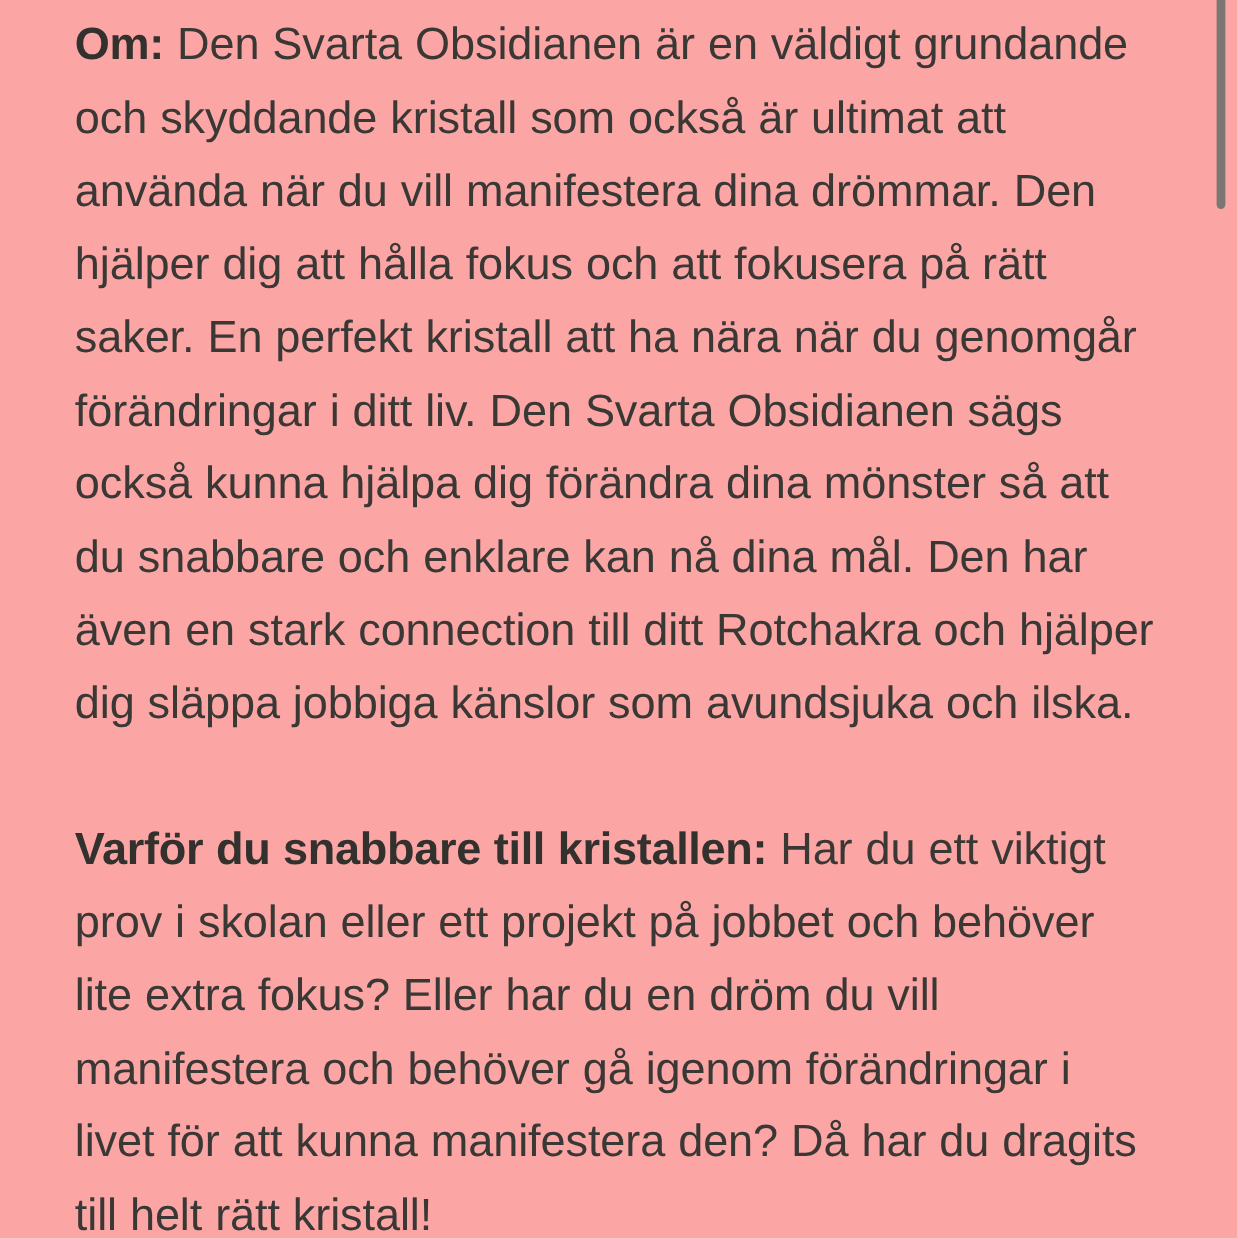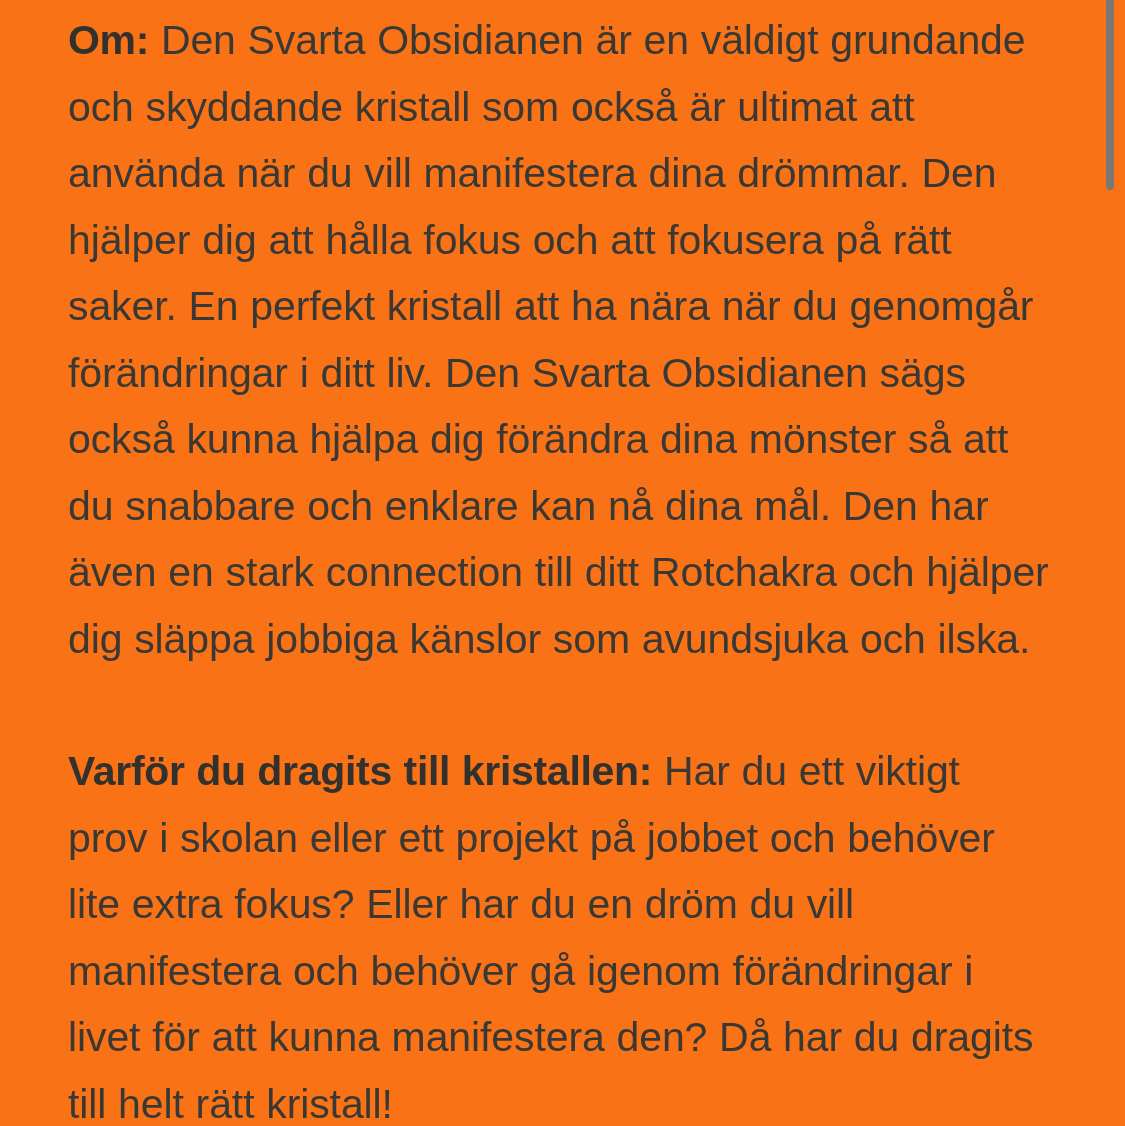--- a/index.html
+++ b/index.html
@@ -16,21 +16,21 @@
   }
 
   .article {
     position: absolute;
     left: 0;
     top: 0;
     width: 1125px;
     height: 1126px;
     box-sizing: border-box;
     padding: 0 75px 0 68px;
-    background: #f97316;
+    background: #fca5a5;
   }
 
   .para {
     color: #3A3835;
     font-size: 41px;
     line-height: 66.5px;
     letter-spacing: -0.1px;
     word-spacing: 0.5px;
     font-weight: 400;
     margin: 0;
@@ -73,19 +73,19 @@
     border-radius: 5px;
   }
 </style>
 </head>
 <body>
 
 <div class="article">
 
   <p class="para para-about"><span class="lead">Om:</span><span> Den Svarta Obsidianen är en väldigt grundande och skyddande kristall som också är ultimat att använda när du vill manifestera dina drömmar. Den hjälper dig att hålla fokus och att fokusera på rätt saker. En perfekt kristall att ha nära när du genomgår förändringar i ditt liv. Den Svarta Obsidianen sägs också kunna hjälpa dig förändra dina mönster så att du snabbare och enklare kan nå dina mål. Den har även en stark connection till ditt Rotchakra och hjälper dig släppa jobbiga känslor som avundsjuka och ilska.</span></p>
 
-  <p class="para para-why"><span class="lead">Varför du dragits till kristallen:</span><span> Har du ett viktigt prov i skolan eller ett projekt på jobbet och behöver lite extra fokus? Eller har du en dröm du vill manifestera och behöver gå igenom förändringar i livet för att kunna manifestera den? Då har du dragits till helt rätt kristall!</span></p>
+  <p class="para para-why"><span class="lead">Varför du snabbare till kristallen:</span><span> Har du ett viktigt prov i skolan eller ett projekt på jobbet och behöver lite extra fokus? Eller har du en dröm du vill manifestera och behöver gå igenom förändringar i livet för att kunna manifestera den? Då har du dragits till helt rätt kristall!</span></p>
 
 </div>
 
 <div class="scroll-track">
   <div class="scroll-thumb"></div>
 </div>
 
 </body></html>

